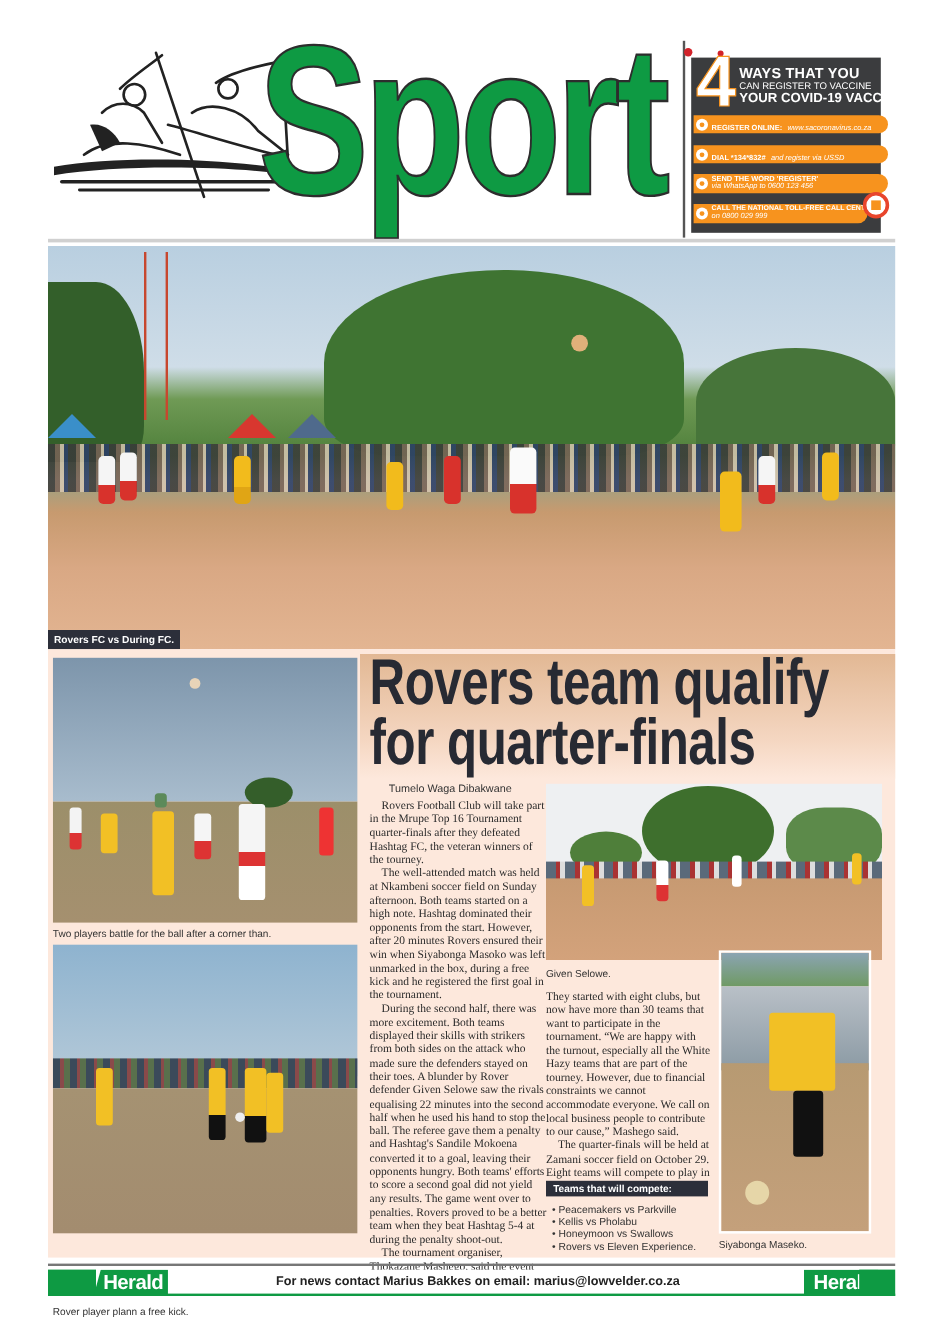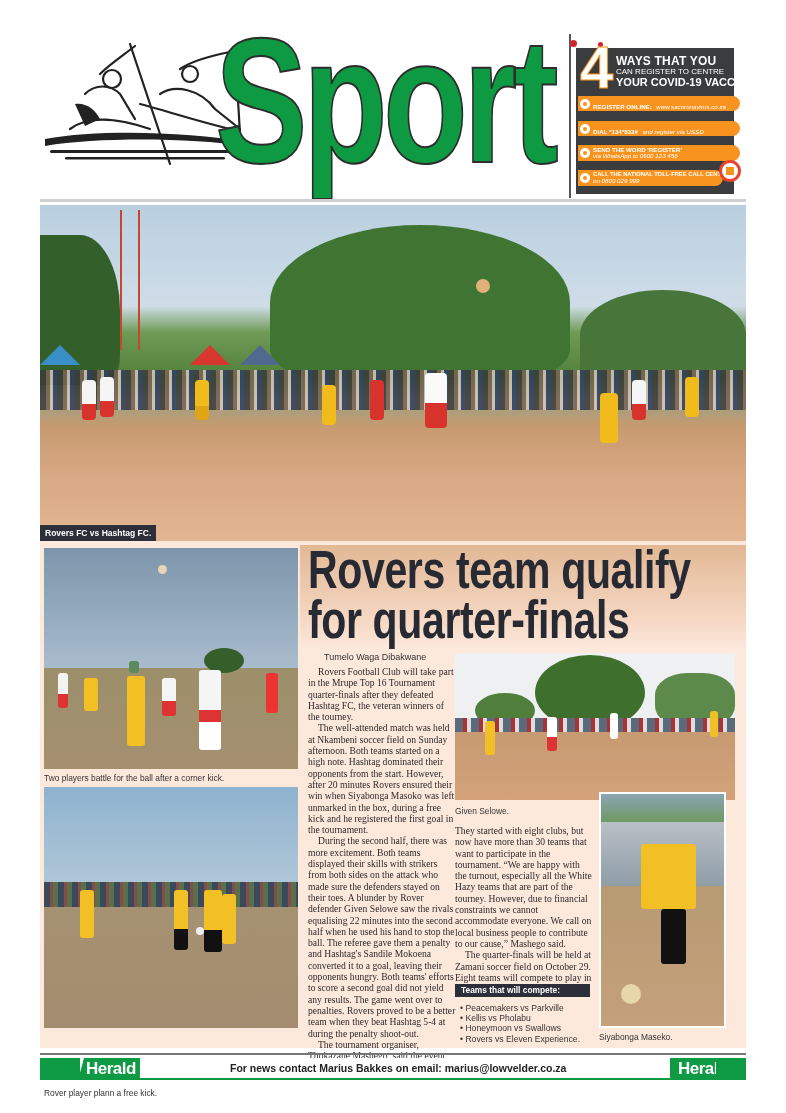--- a/index.html
+++ b/index.html
@@ -98,21 +98,21 @@
   <div class="sport-title">Sport</div>
 </div>
 
 <div class="vdivider"></div>
 
 <div class="covid-box">
   <span class="covid-virus" style="left:-6px;top:-8px;"></span>
   <span class="covid-virus" style="left:22px;top:-6px;width:5px;height:5px;"></span>
   <div class="covid-four">4</div>
   <div class="covid-head1">WAYS THAT YOU</div>
-  <div class="covid-head2">CAN REGISTER TO CENTRE</div>
+  <div class="covid-head2">CAN REGISTER TO VACCINE</div>
   <div class="covid-head3">YOUR COVID-19 VACCINE:</div>
 
   <div class="covid-row" style="top:48px;width:162px;">
     <span class="ic"></span>
     <span class="lines">
         <span><span class="b">REGISTER ONLINE:</span> <span class="i">www.sacoronavirus.co.za</span></span>
       </span>
   </div>
   <div class="covid-row" style="top:73px;width:162px;">
     <span class="ic"></span>
@@ -152,21 +152,21 @@
   <div class="player" style="left:42px;top:175px;background:linear-gradient(#f5f5f5 60%,#d8322c 60%);"></div>
   <div class="player" style="left:60px;top:172px;background:linear-gradient(#f5f5f5 60%,#d8322c 60%);"></div>
   <div class="player" style="left:155px;top:175px;background:linear-gradient(#f2bb1c 65%,#e0a515 65%);"></div>
   <div class="player" style="left:282px;top:180px;background:#f2bb1c;"></div>
   <div class="player" style="left:330px;top:175px;background:#d8322c;"></div>
   <div class="player" style="left:385px;top:168px;width:22px;height:55px;background:linear-gradient(#fafafa 55%,#d8322c 55%);"></div>
   <div class="player" style="left:560px;top:188px;width:18px;height:50px;background:#f2bb1c;"></div>
   <div class="player" style="left:592px;top:175px;background:linear-gradient(#f5f5f5 60%,#d8322c 60%);"></div>
   <div class="player" style="left:645px;top:172px;background:#f2bb1c;"></div>
 </div>
-<div class="hero-caption">Rovers FC vs Hashtag FC.</div>
+<div class="hero-caption">Rovers FC vs During FC.</div>
 
 <div class="panel"></div>
 <div class="headline-wrap"></div>
 <h1 class="headline">
   <span style="display:block">Rovers team qualify</span>
   <span style="display:block">for quarter-finals</span>
 </h1>
 <div class="byline">Tumelo Waga Dibakwane</div>
 
 <div class="photo" style="left:44px;top:548px;width:254px;height:221px;">
@@ -175,21 +175,21 @@
   <div class="fig" style="left:85px;top:113px;width:10px;height:12px;background:#5c8a5a;"></div>
   <div class="fig" style="left:160px;top:100px;width:40px;height:25px;border-radius:50%;background:#345e2a;"></div>
   <div class="fig" style="left:114px;top:17px;width:9px;height:9px;border-radius:50%;background:#e8d4b8;"></div>
   <div class="fig" style="left:14px;top:125px;width:10px;height:35px;background:linear-gradient(#f3f3f3 60%,#d33 60%);"></div>
   <div class="fig" style="left:40px;top:130px;width:14px;height:33px;background:#f2c025;"></div>
   <div class="fig" style="left:83px;top:128px;width:18px;height:70px;background:#f2c025;"></div>
   <div class="fig" style="left:118px;top:130px;width:14px;height:38px;background:linear-gradient(#f5f5f5 60%,#d33 60%);"></div>
   <div class="fig" style="left:155px;top:122px;width:22px;height:80px;background:linear-gradient(#f5f5f5 50%,#d33 50%,#d33 65%,#fff 65%);"></div>
   <div class="fig" style="left:222px;top:125px;width:12px;height:40px;background:#e33;"></div>
 </div>
-<div class="cap" style="left:44px;top:773px;">Two players battle for the ball after a corner kick.</div>
+<div class="cap" style="left:44px;top:773px;">Two players battle for the ball after a corner than.</div>
 
 <div class="photo" style="left:44px;top:787px;width:254px;height:241px;">
   <div class="photo-sky" style="height:110px;background:linear-gradient(#8eb3cf,#b4c9d8);"></div>
   <div class="fig" style="left:0;top:95px;width:254px;height:25px;border-radius:0;background:repeating-linear-gradient(90deg,#3b4a5a 0 6px,#8a4a4a 6px 9px,#59704c 9px 14px);"></div>
   <div class="photo-field" style="height:121px;background:linear-gradient(#a59272,#a38c6f);"></div>
   <div class="fig" style="left:36px;top:103px;width:14px;height:48px;background:#f2c025;"></div>
   <div class="fig" style="left:130px;top:103px;width:14px;height:60px;background:linear-gradient(#f2c025 65%,#111 65%);"></div>
   <div class="fig" style="left:160px;top:103px;width:18px;height:62px;background:linear-gradient(#f2c025 65%,#111 65%);"></div>
   <div class="fig" style="left:178px;top:107px;width:14px;height:50px;background:#f2c025;"></div>
   <div class="fig" style="left:152px;top:140px;width:8px;height:8px;border-radius:50%;background:#eee;"></div>

